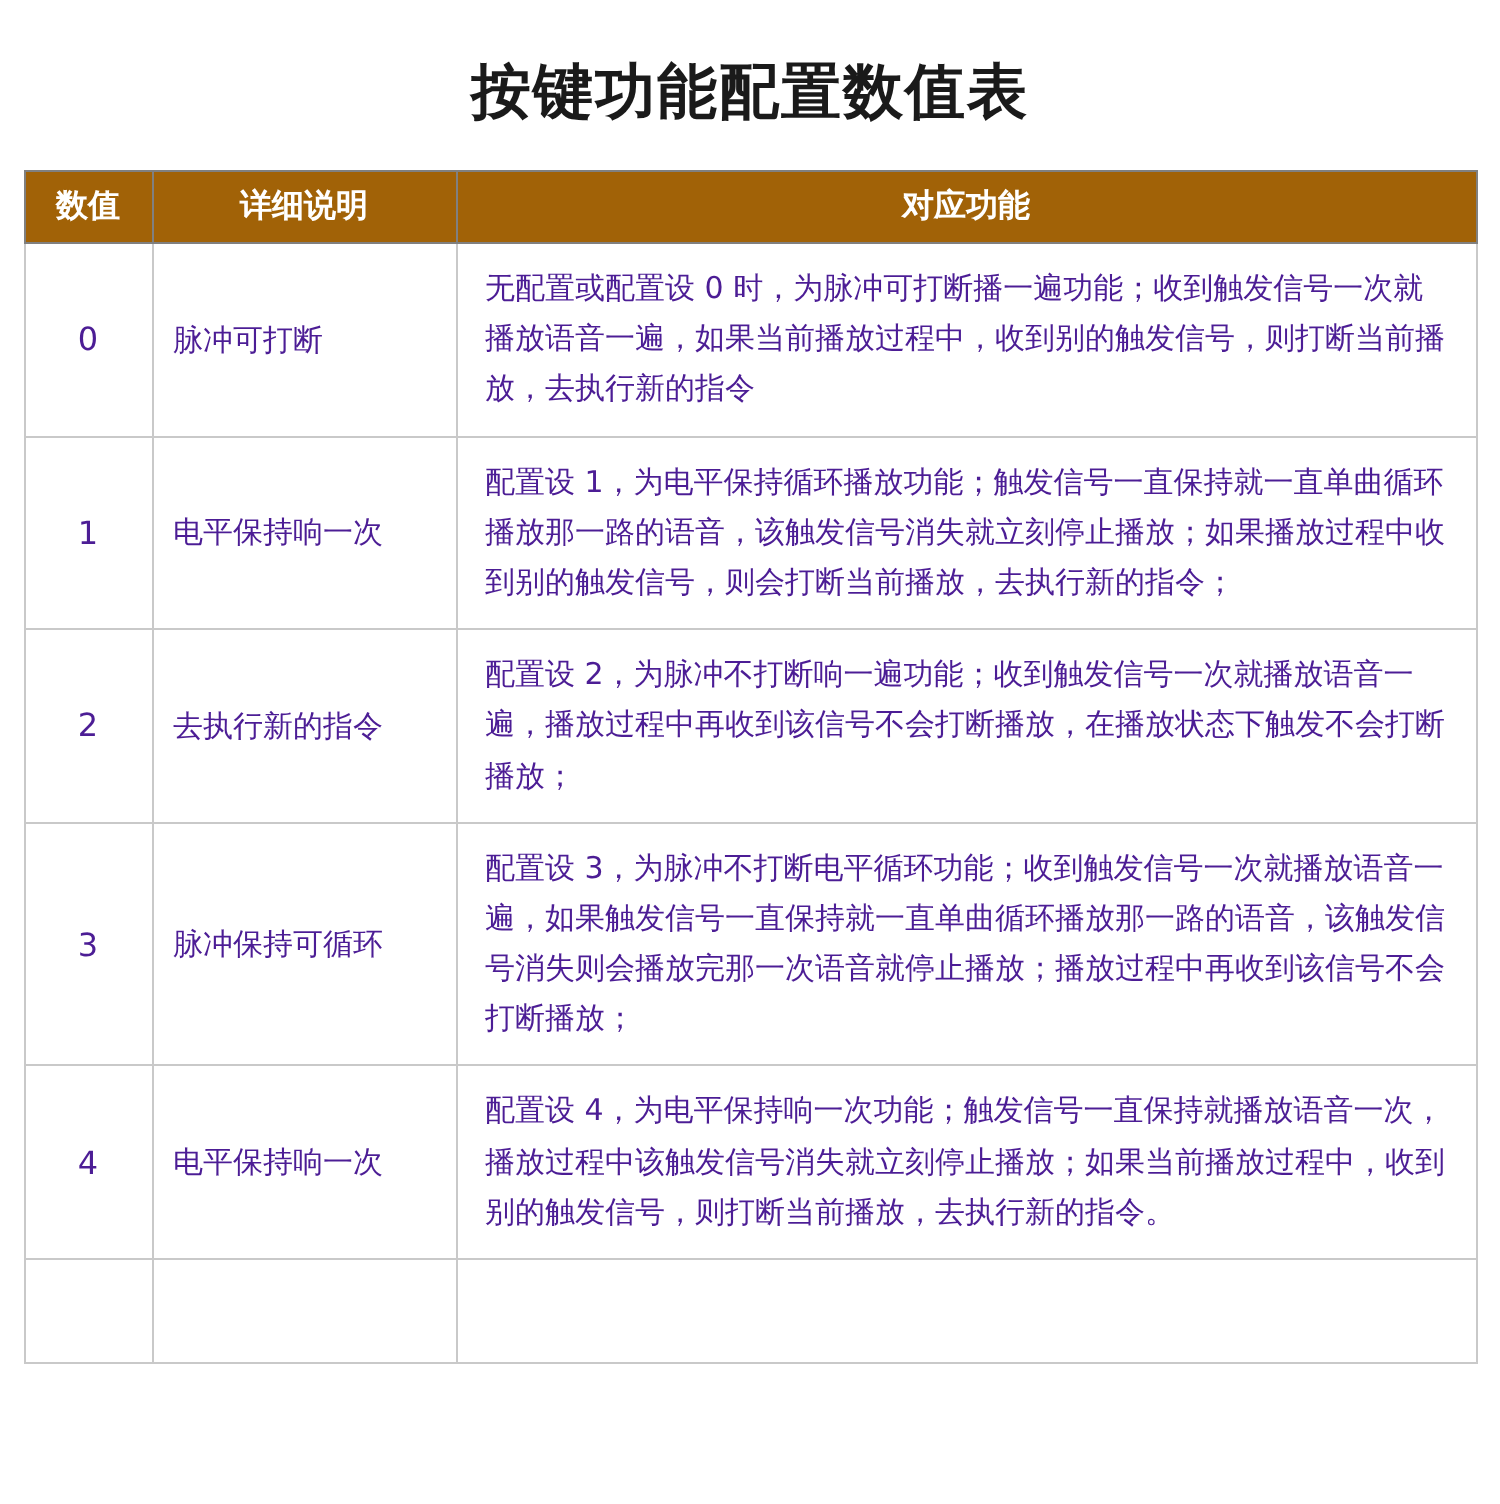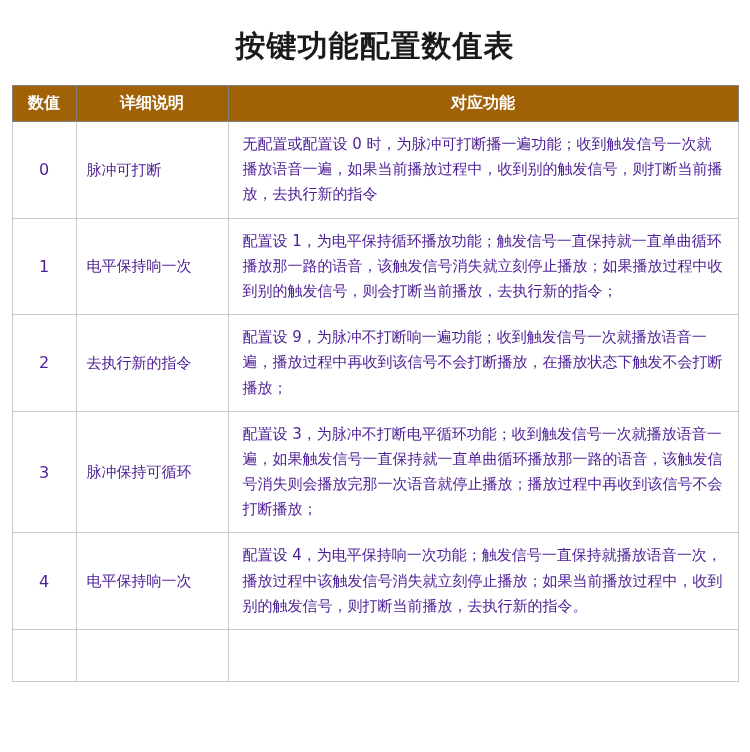--- a/index.html
+++ b/index.html
@@ -96,21 +96,21 @@
         <td class="desc">无配置或配置设 0 时，为脉冲可打断播一遍功能；收到触发信号一次就播放语音一遍，如果当前播放过程中，收到别的触发信号，则打断当前播放，去执行新的指令</td>
       </tr>
       <tr>
         <td class="val">1</td>
         <td class="fn">电平保持响一次</td>
         <td class="desc">配置设 1，为电平保持循环播放功能；触发信号一直保持就一直单曲循环播放那一路的语音，该触发信号消失就立刻停止播放；如果播放过程中收到别的触发信号，则会打断当前播放，去执行新的指令；</td>
       </tr>
       <tr>
         <td class="val">2</td>
         <td class="fn">去执行新的指令</td>
-        <td class="desc">配置设 9，为脉冲不打断响一遍功能；收到触发信号一次就播放语音一遍，播放过程中再收到该信号不会打断播放，在播放状态下触发不会打断播放；</td>
+        <td class="desc">配置设 2，为脉冲不打断响一遍功能；收到触发信号一次就播放语音一遍，播放过程中再收到该信号不会打断播放，在播放状态下触发不会打断播放；</td>
       </tr>
       <tr>
         <td class="val">3</td>
         <td class="fn">脉冲保持可循环</td>
         <td class="desc">配置设 3，为脉冲不打断电平循环功能；收到触发信号一次就播放语音一遍，如果触发信号一直保持就一直单曲循环播放那一路的语音，该触发信号消失则会播放完那一次语音就停止播放；播放过程中再收到该信号不会打断播放；</td>
       </tr>
       <tr>
         <td class="val">4</td>
         <td class="fn">电平保持响一次</td>
         <td class="desc">配置设 4，为电平保持响一次功能；触发信号一直保持就播放语音一次，播放过程中该触发信号消失就立刻停止播放；如果当前播放过程中，收到别的触发信号，则打断当前播放，去执行新的指令。</td>

